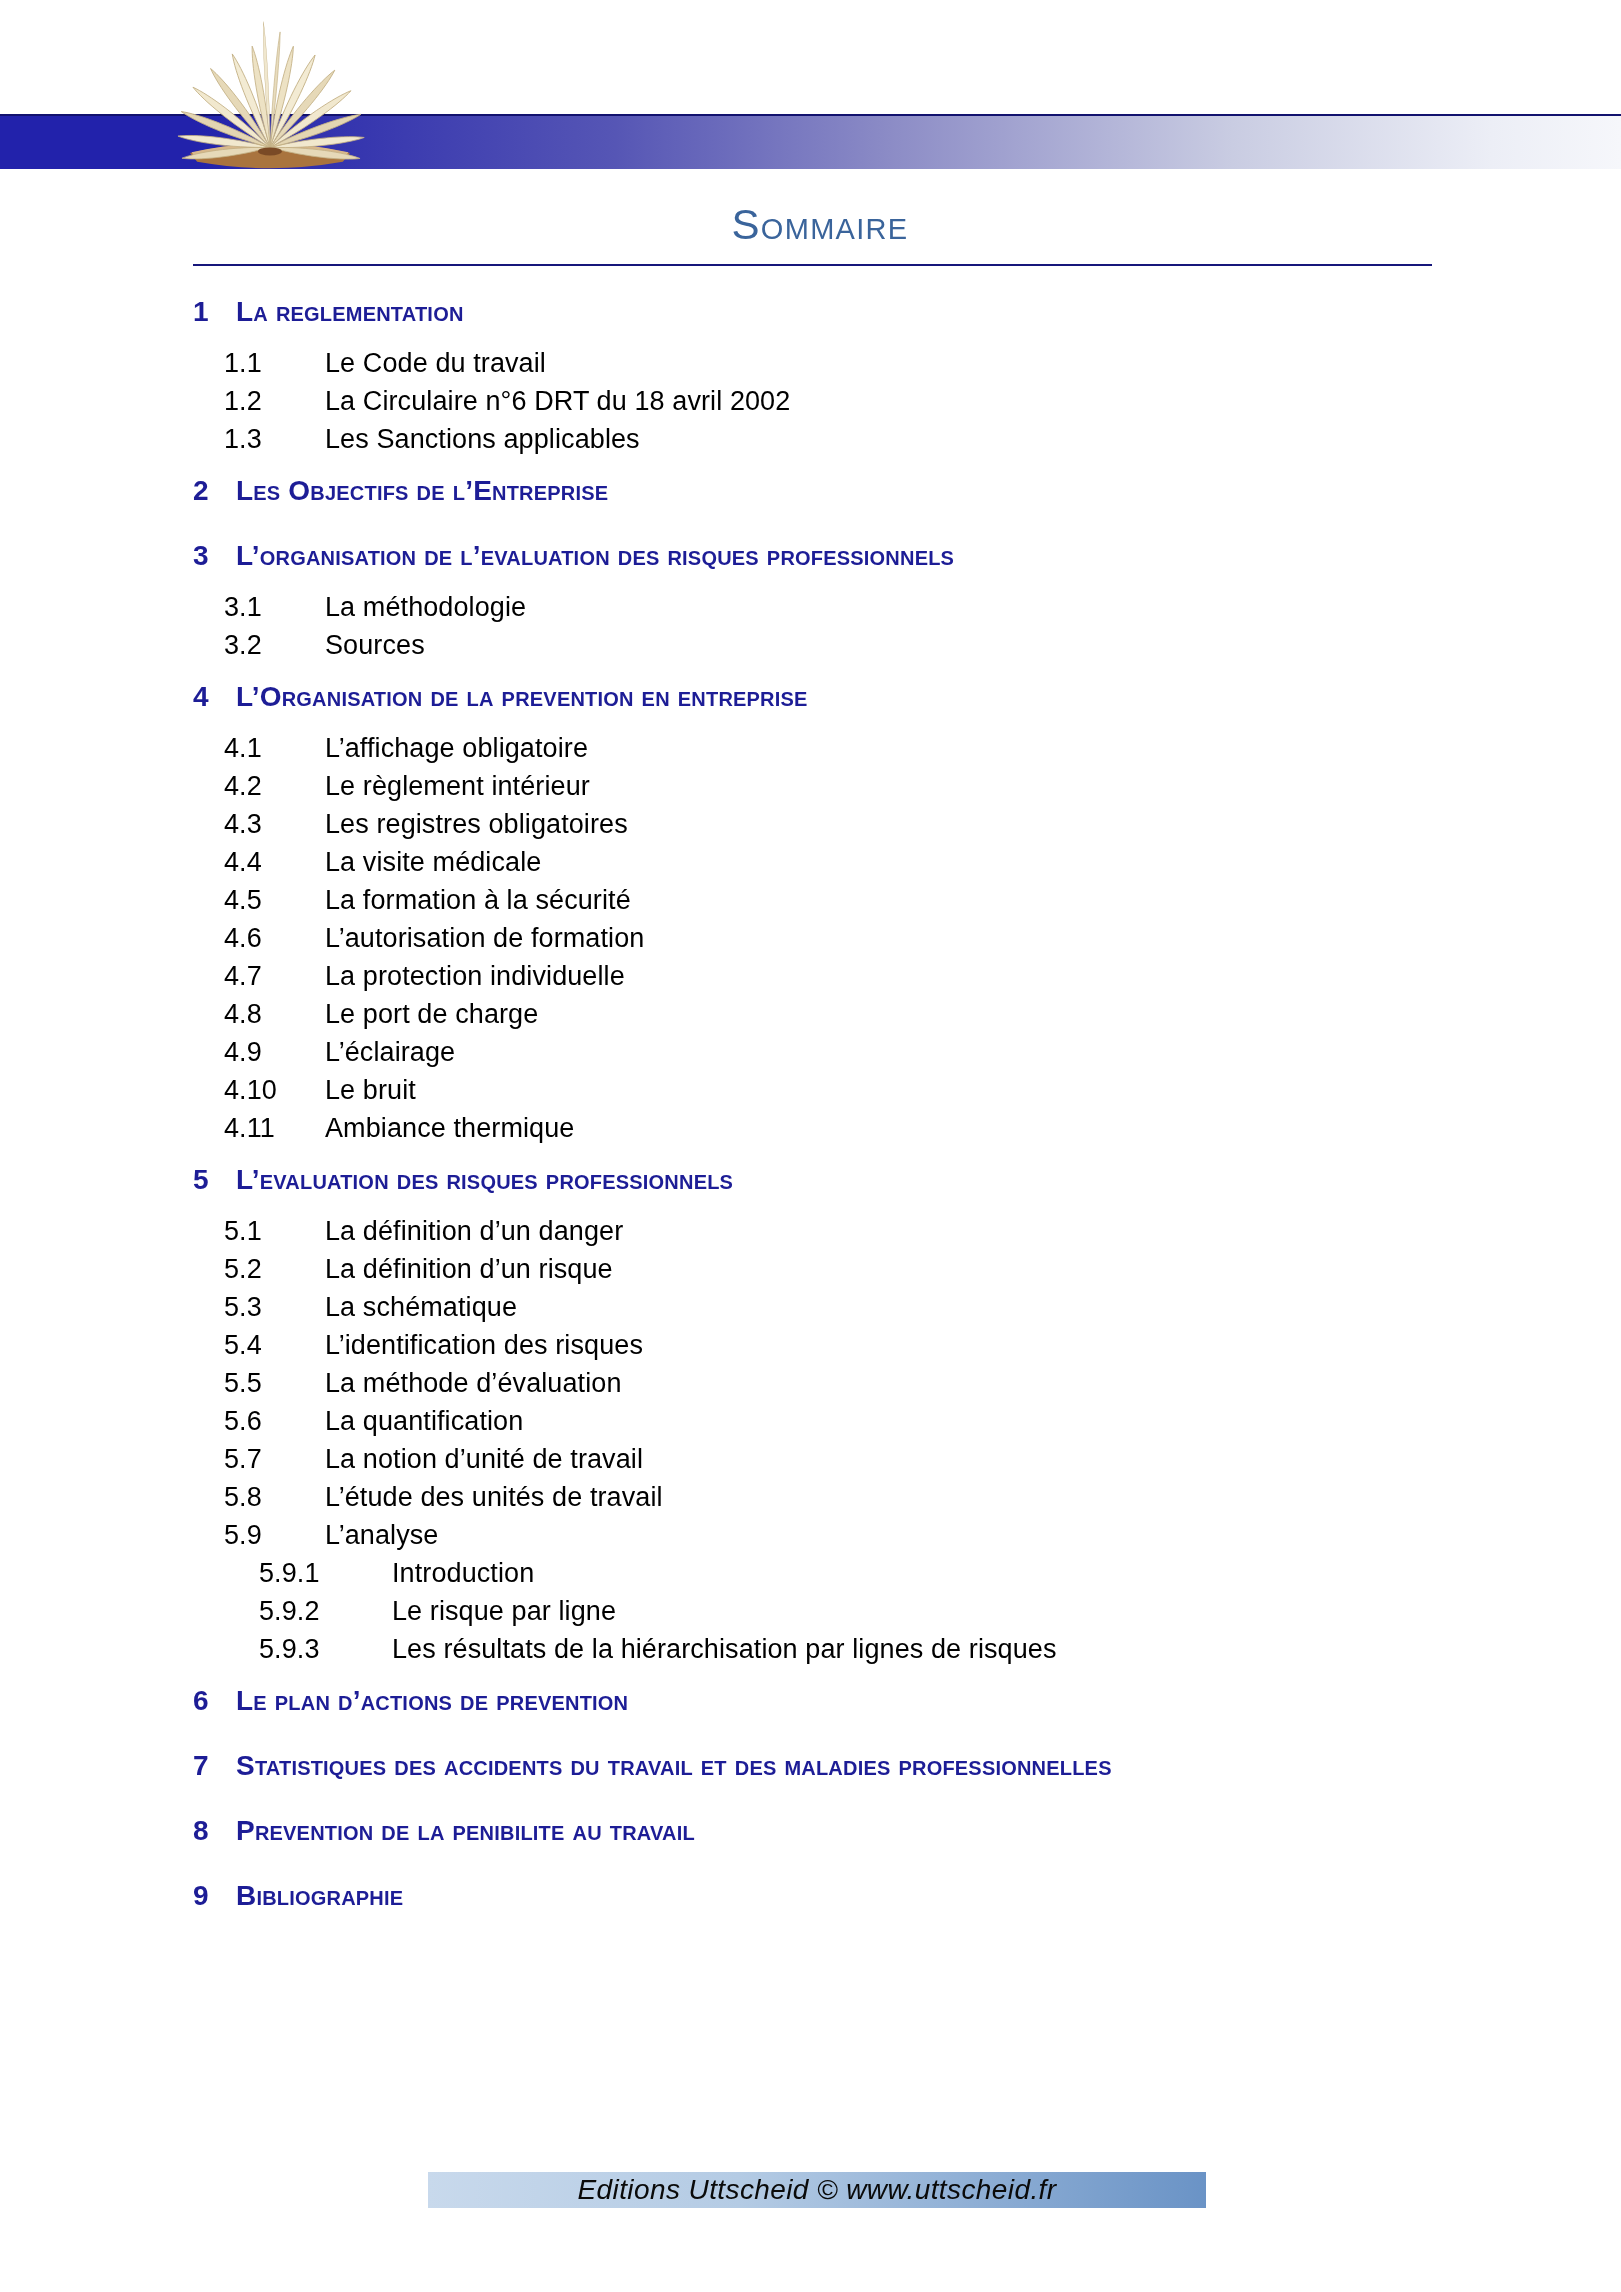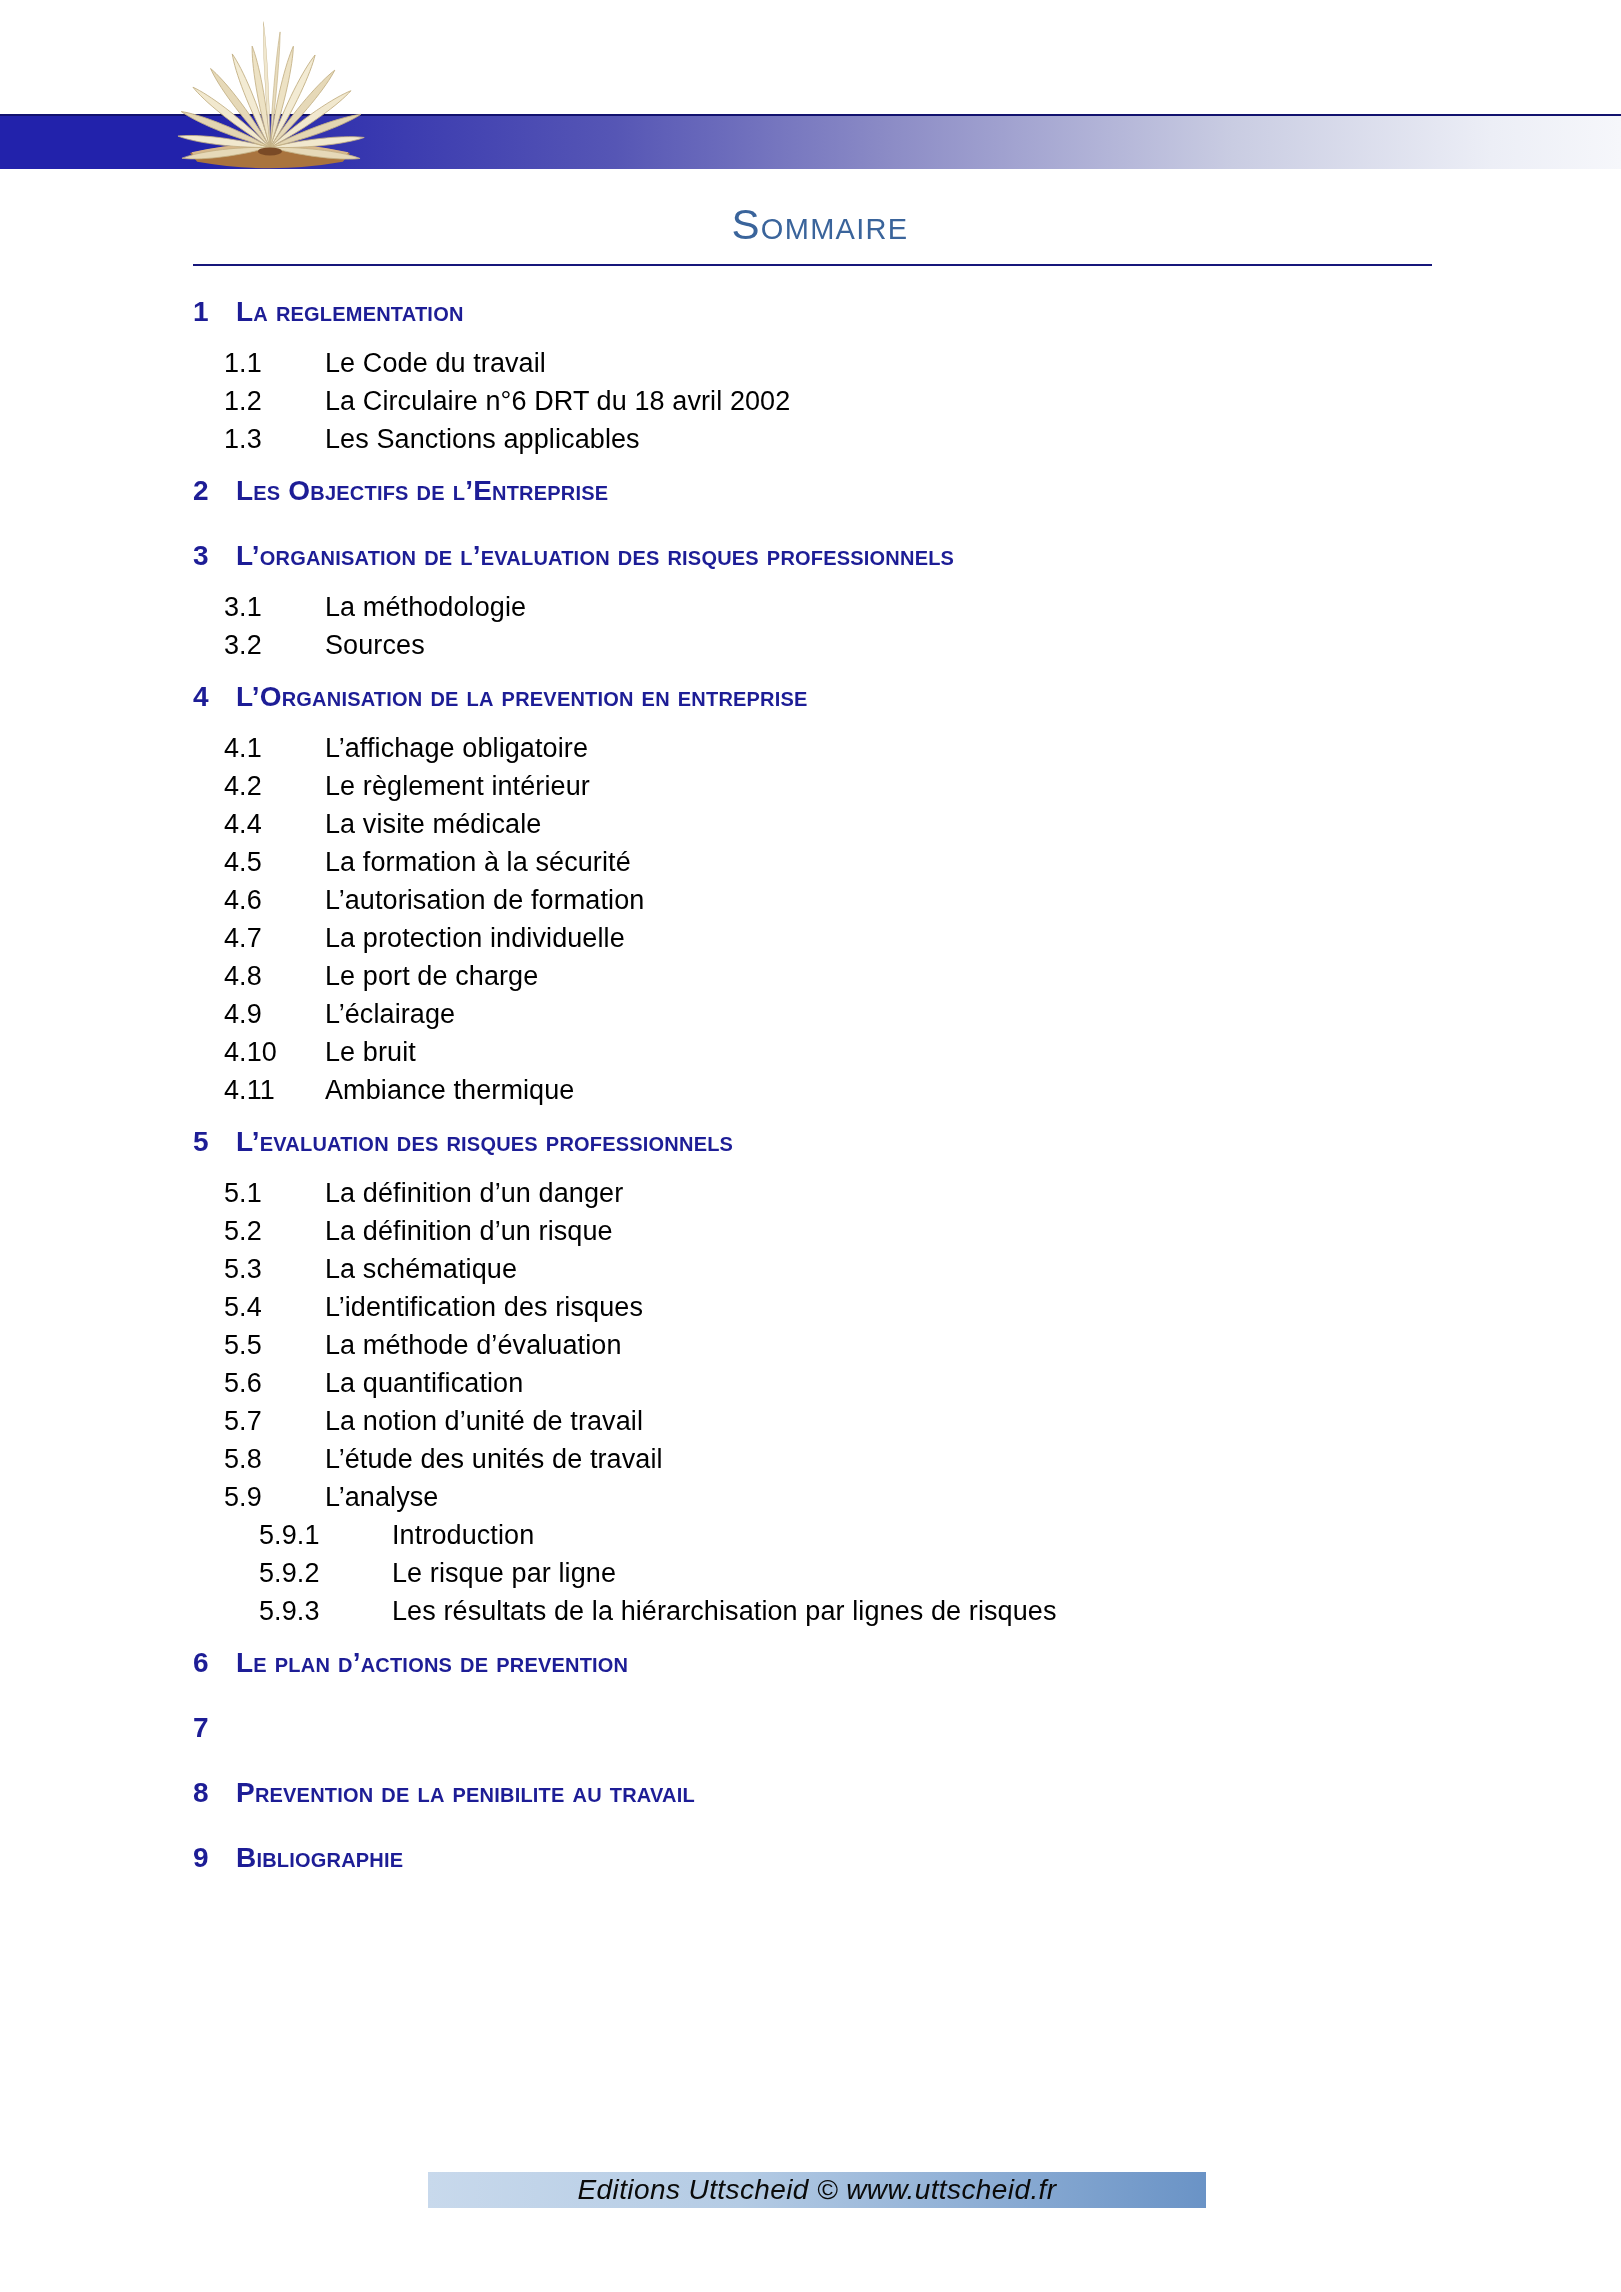--- a/index.html
+++ b/index.html
@@ -140,20 +140,24 @@
       </div>
       <div class="i-row">
         <span class="num">4.1</span>
         <span class="text">L’affichage obligatoire</span>
       </div>
       <div class="i-row">
         <span class="num">4.2</span>
         <span class="text">Le règlement intérieur</span>
       </div>
       <div class="i-row">
+        <span class="num">4.3</span>
+        <span class="text">Les registres obligatoires</span>
+      </div>
+      <div class="i-row">
         <span class="num">4.4</span>
         <span class="text">La visite médicale</span>
       </div>
       <div class="i-row">
         <span class="num">4.5</span>
         <span class="text">La formation à la sécurité</span>
       </div>
       <div class="i-row">
         <span class="num">4.6</span>
         <span class="text">L’autorisation de formation</span>
@@ -229,20 +233,21 @@
       <div class="i-row lvl3">
         <span class="num">5.9.3</span>
         <span class="text">Les résultats de la hiérarchisation par lignes de risques</span>
       </div>
       <div class="h-row">
         <span class="h-num">6</span>
         <span class="h-text">Le plan d’actions de prevention</span>
       </div>
       <div class="h-row">
         <span class="h-num">7</span>
+        <span class="h-text">Statistiques des accidents du travail et des maladies professionnelles</span>
       </div>
       <div class="h-row">
         <span class="h-num">8</span>
         <span class="h-text">Prevention de la penibilite au travail</span>
       </div>
       <div class="h-row">
         <span class="h-num">9</span>
         <span class="h-text">Bibliographie</span>
       </div>
     </div>

